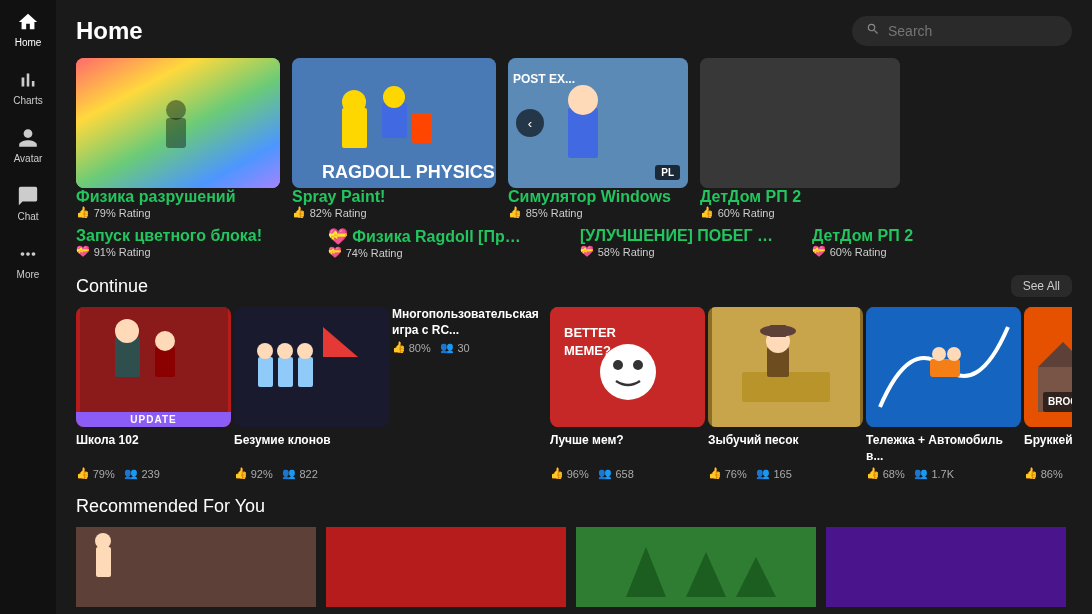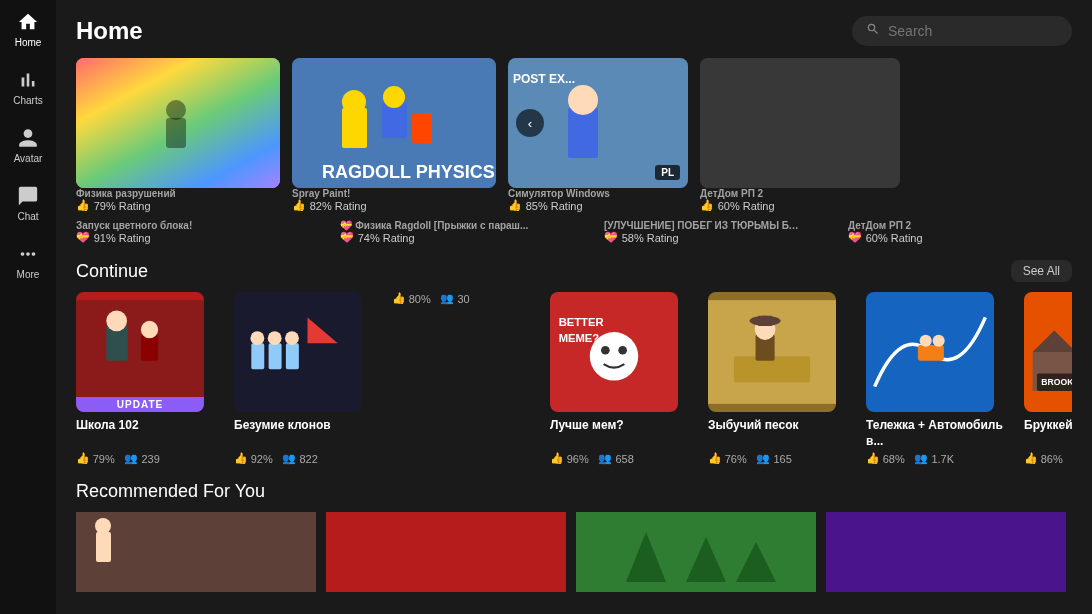--- a/index.html
+++ b/index.html
@@ -118,22 +118,22 @@
     }
 
     
     .featured-row {
       display: flex;
       gap: 12px;
       margin-bottom: 16px;
       overflow: hidden;
     }
     .game-title {
-      font-size: 10px;
-      color: #a3a3a3;
+      font-size: 16px;
+      color: #22c55e;
       font-weight: 600;
       max-width: 200px;
       white-space: nowrap;
       overflow: hidden;
       text-overflow: ellipsis;
     }
     .game-rating {
       font-size: 11px;
       color: #ccc;
       display: flex;
@@ -150,21 +150,21 @@
       display: flex;
       gap: 10px;
       overflow: hidden;
     }
     .game-card {
       flex-shrink: 0;
       width: 148px;
       cursor: pointer;
     }
     .game-card-thumb {
-      width: 128px;
+      width: 155px;
       height: 120px;
       border-radius: 8px;
       overflow: hidden;
       margin-bottom: 6px;
       position: relative;
     }
     .game-card-thumb .thumb-bg {
       width: 100%;
       height: 100%;
       display: flex;
@@ -417,21 +417,21 @@
         </svg>
       </div>
       <div class="game-title">ДетДом РП 2</div>
       <div class="game-rating">
         <span class="thumbs-up">👍</span>
         <span>60% Rating</span>
       </div>
     </div>
   </div>
 
-  <div style="display:flex; gap:24px; margin-bottom:8px; margin-top:-8px;">
+  <div style="display:flex; gap:12px; margin-bottom:8px; margin-top:-8px;">
     <div style="width:240px;">
       <div class="game-title">Запуск цветного блока!</div>
       <div class="game-rating">
         <span class="thumbs-up">💝</span>
         <span>91% Rating</span>
       </div>
     </div>
     <div style="width:240px;">
       <div class="game-title">💝 Физика Ragdoll [Прыжки с параш...</div>
       <div class="game-rating">
@@ -514,20 +514,21 @@
           <span>92%</span>
         </div>
         <div class="stat-item">
           <span>👥</span>
           <span>822</span>
         </div>
       </div>
     </div>
 
     <div class="game-card">
+      <div class="game-card-title">Многопользовательская игра с RC...</div>
       <div class="game-card-stats">
         <div class="stat-item">
           <span>👍</span>
           <span>80%</span>
         </div>
         <div class="stat-item">
           <span>👥</span>
           <span>30</span>
         </div>
       </div>

